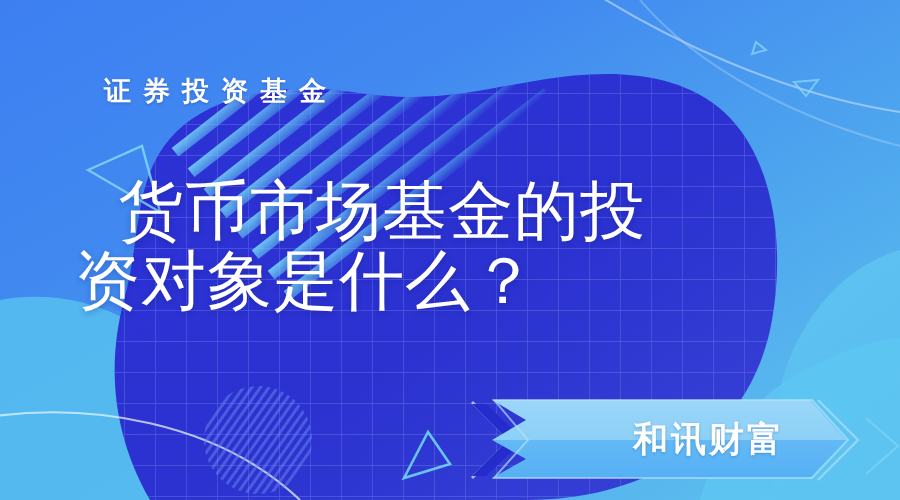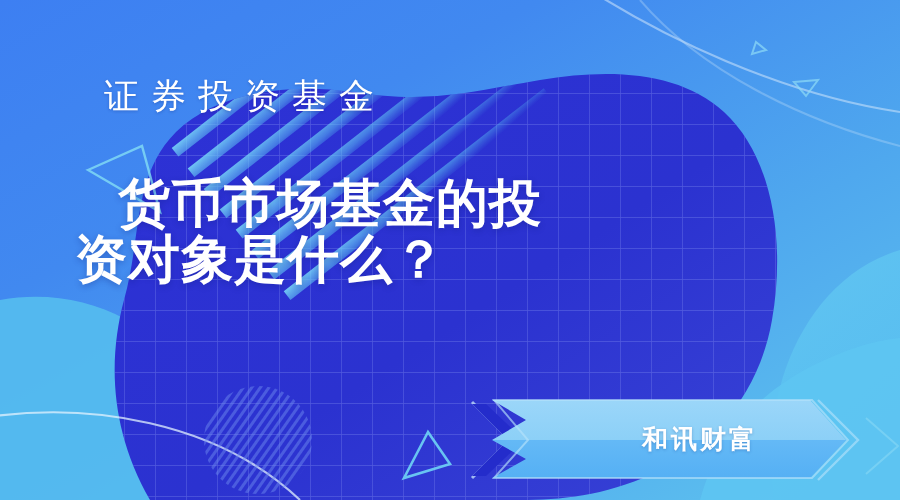--- a/index.html
+++ b/index.html
@@ -6,39 +6,39 @@
   .stage{
     position:relative;width:900px;height:500px;overflow:hidden;
     font-family:"Liberation Sans","DejaVu Sans",sans-serif;
     background:linear-gradient(160deg,#3f81f2 0%,#3f87f0 28%,#4ea6ee 62%,#5cc0ee 100%);
   }
   .layer{position:absolute;inset:0;}
   svg.layer{display:block;}
   
   .subtitle{
     position:absolute;left:104px;top:78px;
-    font-size:35px;line-height:1;color:#ffffff;
-    letter-spacing:12px;font-weight:400;
+    font-size:27px;line-height:1;color:#ffffff;
+    letter-spacing:12px;font-weight:700;
     text-shadow:0 1px 3px rgba(10,30,110,.28);
     white-space:nowrap;
   }
   .headline{
     position:absolute;left:0;top:176px;width:760px;
-    color:#ffffff;font-size:52px;line-height:1.07;
-    font-weight:bold;letter-spacing:1px;
+    color:#ffffff;font-size:65px;line-height:1.07;
+    font-weight:normal;letter-spacing:1px;
     text-shadow:0 2px 6px rgba(12,28,120,.30);
   }
   .headline .l1{display:block;text-align:left;padding-left:118px;}
   .headline .l2{display:block;text-align:left;padding-left:75px;}
   
   .banner-wrap{position:absolute;left:470px;top:396px;width:430px;height:86px;}
   .banner-label{
-    position:absolute;left:100px;top:0;width:260px;height:86px;
+    position:absolute;left:109px;top:0;width:260px;height:86px;
     display:flex;align-items:center;justify-content:center;
-    color:#ffffff;font-size:26px;font-weight:bold;letter-spacing:3px;
+    color:#ffffff;font-size:35px;font-weight:bold;letter-spacing:3px;
     text-shadow:0 1px 3px rgba(20,60,140,.30);
   }
 </style>
 </head>
 <body>
 
 <div class="stage">
 
   <svg class="layer" width="900" height="500" viewBox="0 0 900 500">
     <defs>

